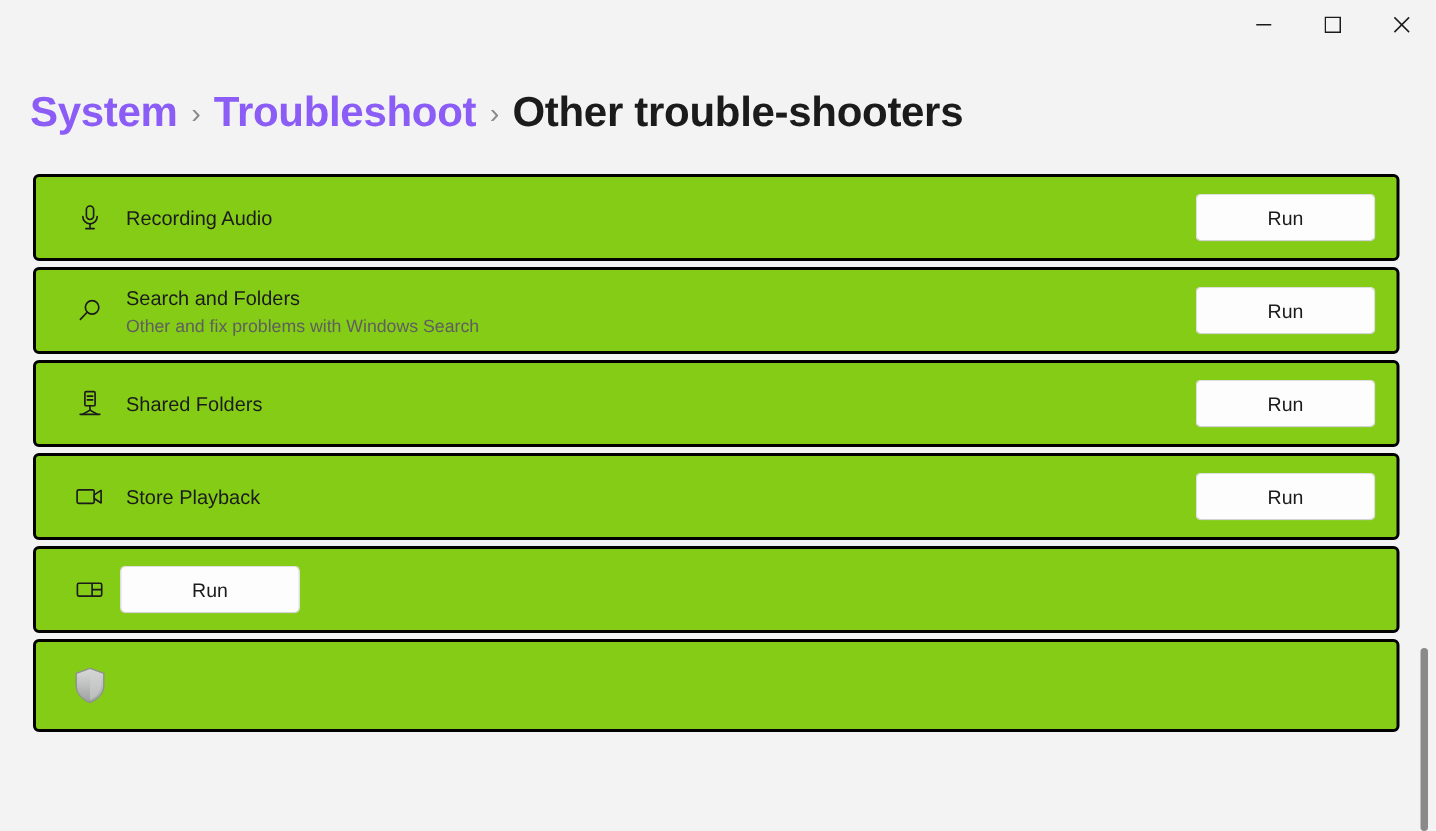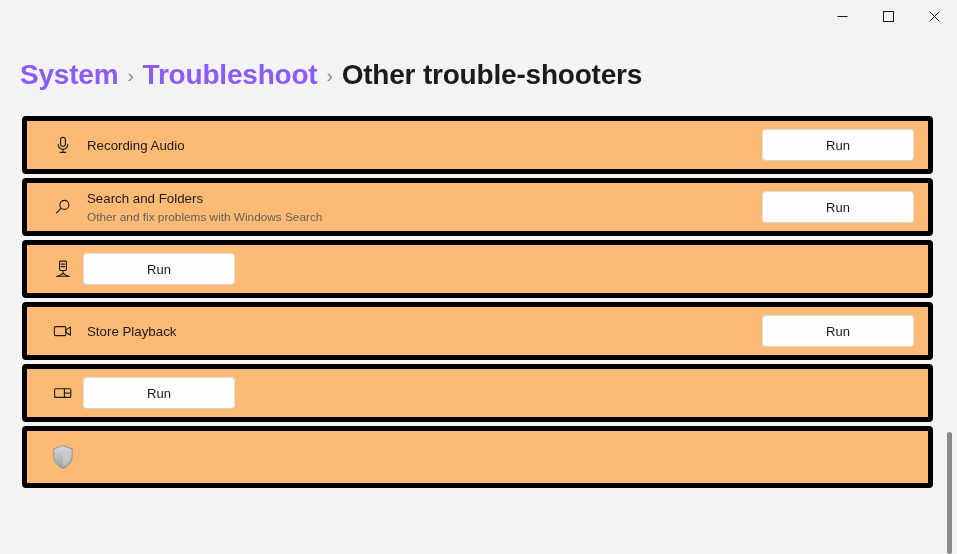--- a/index.html
+++ b/index.html
@@ -72,22 +72,22 @@
 
   
   .list {
     position: absolute;
     top: 116px;
     left: 22px;
     width: 911px;
   }
 
   .card {
-    background: #fdba74;
-    border: 5px solid #000000;
+    background: #84cc16;
+    border: 2px solid #000000;
     border-radius: 4px;
     display: flex;
     align-items: center;
     padding: 0 14px 0 16px;
     margin-bottom: 4px;
     min-height: 58px;
   }
   .card.tall { min-height: 58px; }
 
   .card-icon {
@@ -123,21 +123,21 @@
     font-size: 12.6px;
     line-height: 19px;
     color: #36417a;
     text-decoration: none;
     cursor: pointer;
     align-self: flex-start;
     margin-top: 1px;
   }
 
   .run-btn {
-    width: 152px;
+    width: 120px;
     height: 32px;
     background: #fdfdfd;
     border: 1px solid #dfdfdf;
     border-bottom-color: #d2d2d2;
     border-radius: 4px;
     font-family: "Liberation Sans", sans-serif;
     font-size: 13px;
     color: #1b1b1b;
     cursor: default;
     display: flex;
@@ -238,20 +238,23 @@
   <div class="card">
     <div class="card-icon">
       <svg width="20" height="20" viewBox="0 0 20 20" fill="none" stroke="#1b1b1b" stroke-width="1.1" stroke-linecap="round">
         <rect x="6.6" y="2.1" width="6.8" height="9.4" rx="0.9"></rect>
         <line x1="8.2" y1="5.1" x2="11.8" y2="5.1"></line>
         <line x1="8.2" y1="7.6" x2="11.8" y2="7.6"></line>
         <line x1="10" y1="11.5" x2="10" y2="14.4"></line>
         <line x1="3.4" y1="17.2" x2="16.6" y2="17.2"></line>
         <path d="M10 14.4 L5.2 17.2 M10 14.4 L14.8 17.2"></path>
       </svg>
+    </div>
+    <div class="card-text">
+      <span class="card-title">Shared Folders</span>
     </div>
     <button class="run-btn">Run</button>
   </div>
 
   <div class="card">
     <div class="card-icon">
       <svg width="22" height="20" viewBox="0 0 22 20" fill="none" stroke="#1b1b1b" stroke-width="1.1" stroke-linejoin="round">
         <rect x="2.4" y="5.6" width="11.4" height="9" rx="1.1"></rect>
         <path d="M13.8 8.9 L18.4 5.9 v8.4 L13.8 11.3 Z"></path>
       </svg>

